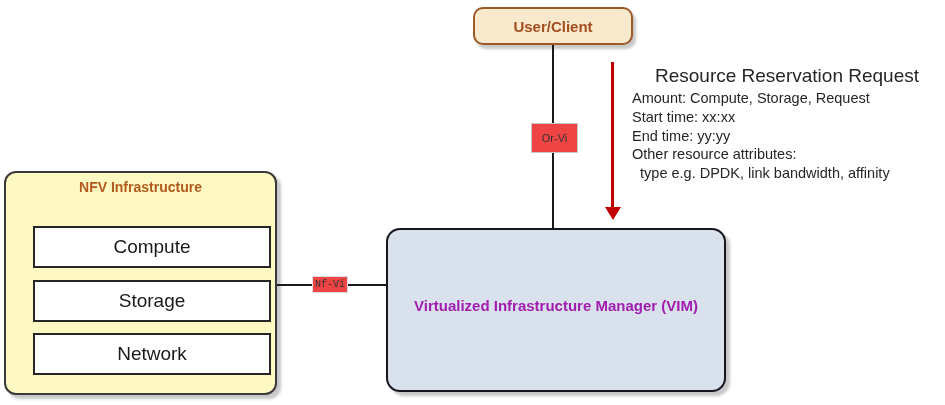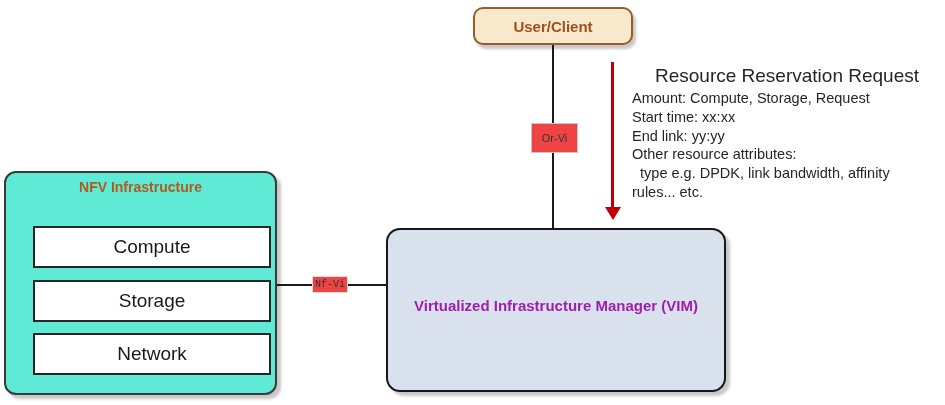--- a/index.html
+++ b/index.html
@@ -34,21 +34,21 @@
     border: 2px solid #9C5A28;
     border-radius: 10px;
     color: #A34E1E;
     font-weight: bold;
     font-size: 15px;
   }
 
   .nfv-box {
     left: 4px; top: 171px;
     width: 273px; height: 224px;
-    background: #5eead4;
+    background: #fef9c3;
     border: 2px solid #3A3A3A;
     border-radius: 12px;
     box-shadow: 4px 4px 3px rgba(0,0,0,0.22);
   }
   .nfv-title {
     position: absolute;
     left: 0; top: 6px;
     width: 100%;
     text-align: center;
     color: #B25A1D;
@@ -169,24 +169,23 @@
 
   <div>
     <div class="red-arrow-line"></div>
     <div class="red-arrow-head"></div>
   </div>
 
   <div class="annotation">
     <div class="annotation-title">Resource Reservation Request</div>
     <div class="annotation-line">Amount: Compute, Storage, Request</div>
     <div class="annotation-line">Start time: xx:xx</div>
-    <div class="annotation-line">End link: yy:yy</div>
+    <div class="annotation-line">End time: yy:yy</div>
     <div class="annotation-line">Other resource attributes:</div>
     <div class="annotation-line">  type e.g. DPDK, link bandwidth, affinity</div>
-    <div class="annotation-line">rules... etc.</div>
   </div>
 
   <div class="shape nfv-box">
     <div class="nfv-title">NFV Infrastructure</div>
     <div class="component compute">
       <span>Compute</span>
     </div>
     <div class="component storage">
       <span>Storage</span>
     </div>

